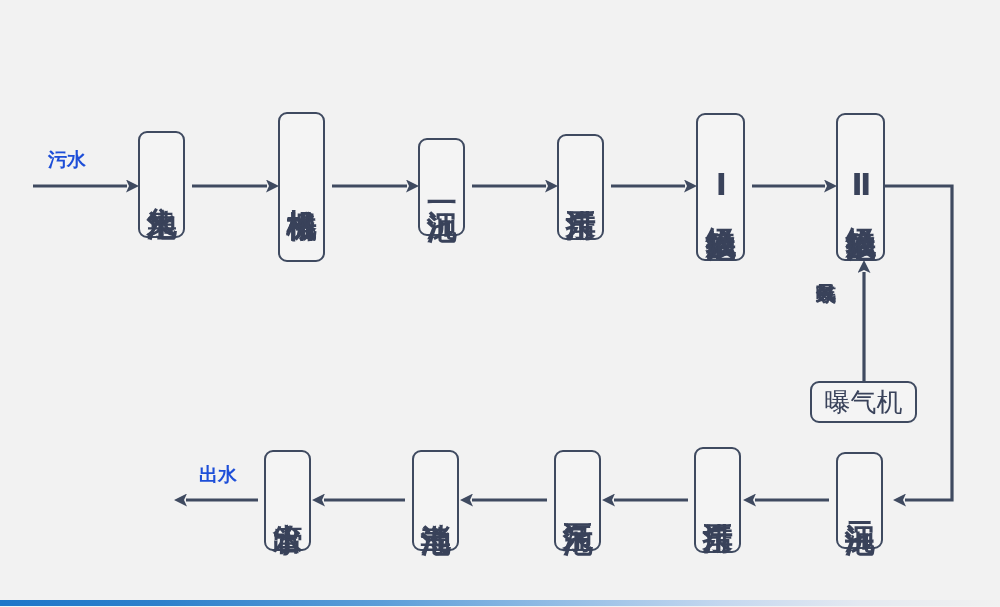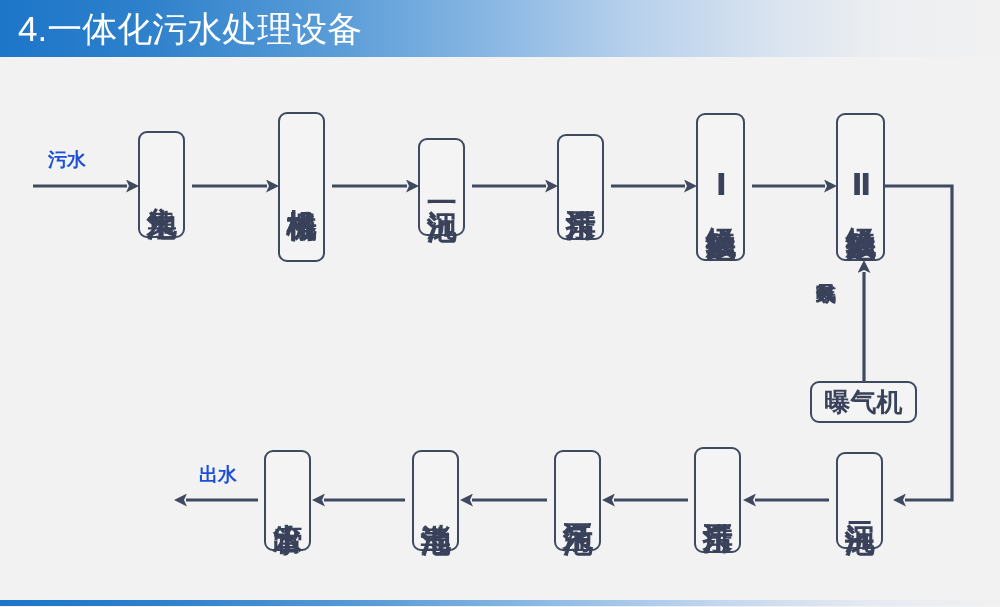--- a/index.html
+++ b/index.html
@@ -93,21 +93,21 @@
     font-size: 30px;
     line-height: 1.02;
     letter-spacing: 1px;
     font-weight: 700;
     color: #39425a;
     white-space: nowrap;
   }
   .node-htext {
     font-size: 26px;
     line-height: 1;
-    font-weight: 700;
+    font-weight: 400;
     color: #39425a;
     white-space: nowrap;
     text-align: right;
   }
   
   .flow-label {
     position: absolute;
     font-size: 19px;
     font-weight: 700;
     color: #1d4ed8;
@@ -122,23 +122,20 @@
     line-height: 1.02;
     color: #39425a;
     white-space: nowrap;
   }
 </style>
 </head>
 <body>
 
 <div id="page">
 
-  <div id="header-bar">
-    <div id="header-title">4.一体化污水处理设备</div>
-  </div>
 
   <div id="diagram">
 
     <svg width="1000" height="543">
       <defs>
         <marker id="ah-r" markerWidth="13" markerHeight="13" refX="1" refY="6.5" orient="auto" markerUnits="userSpaceOnUse">
           <path d="M0,0 L13,6.5 L0,13 L3,6.5 Z" fill="#3f4a60"></path>
         </marker>
         <marker id="ah-l" markerWidth="13" markerHeight="13" refX="1" refY="6.5" orient="auto" markerUnits="userSpaceOnUse">
           <path d="M0,0 L13,6.5 L0,13 L3,6.5 Z" fill="#3f4a60"></path>

